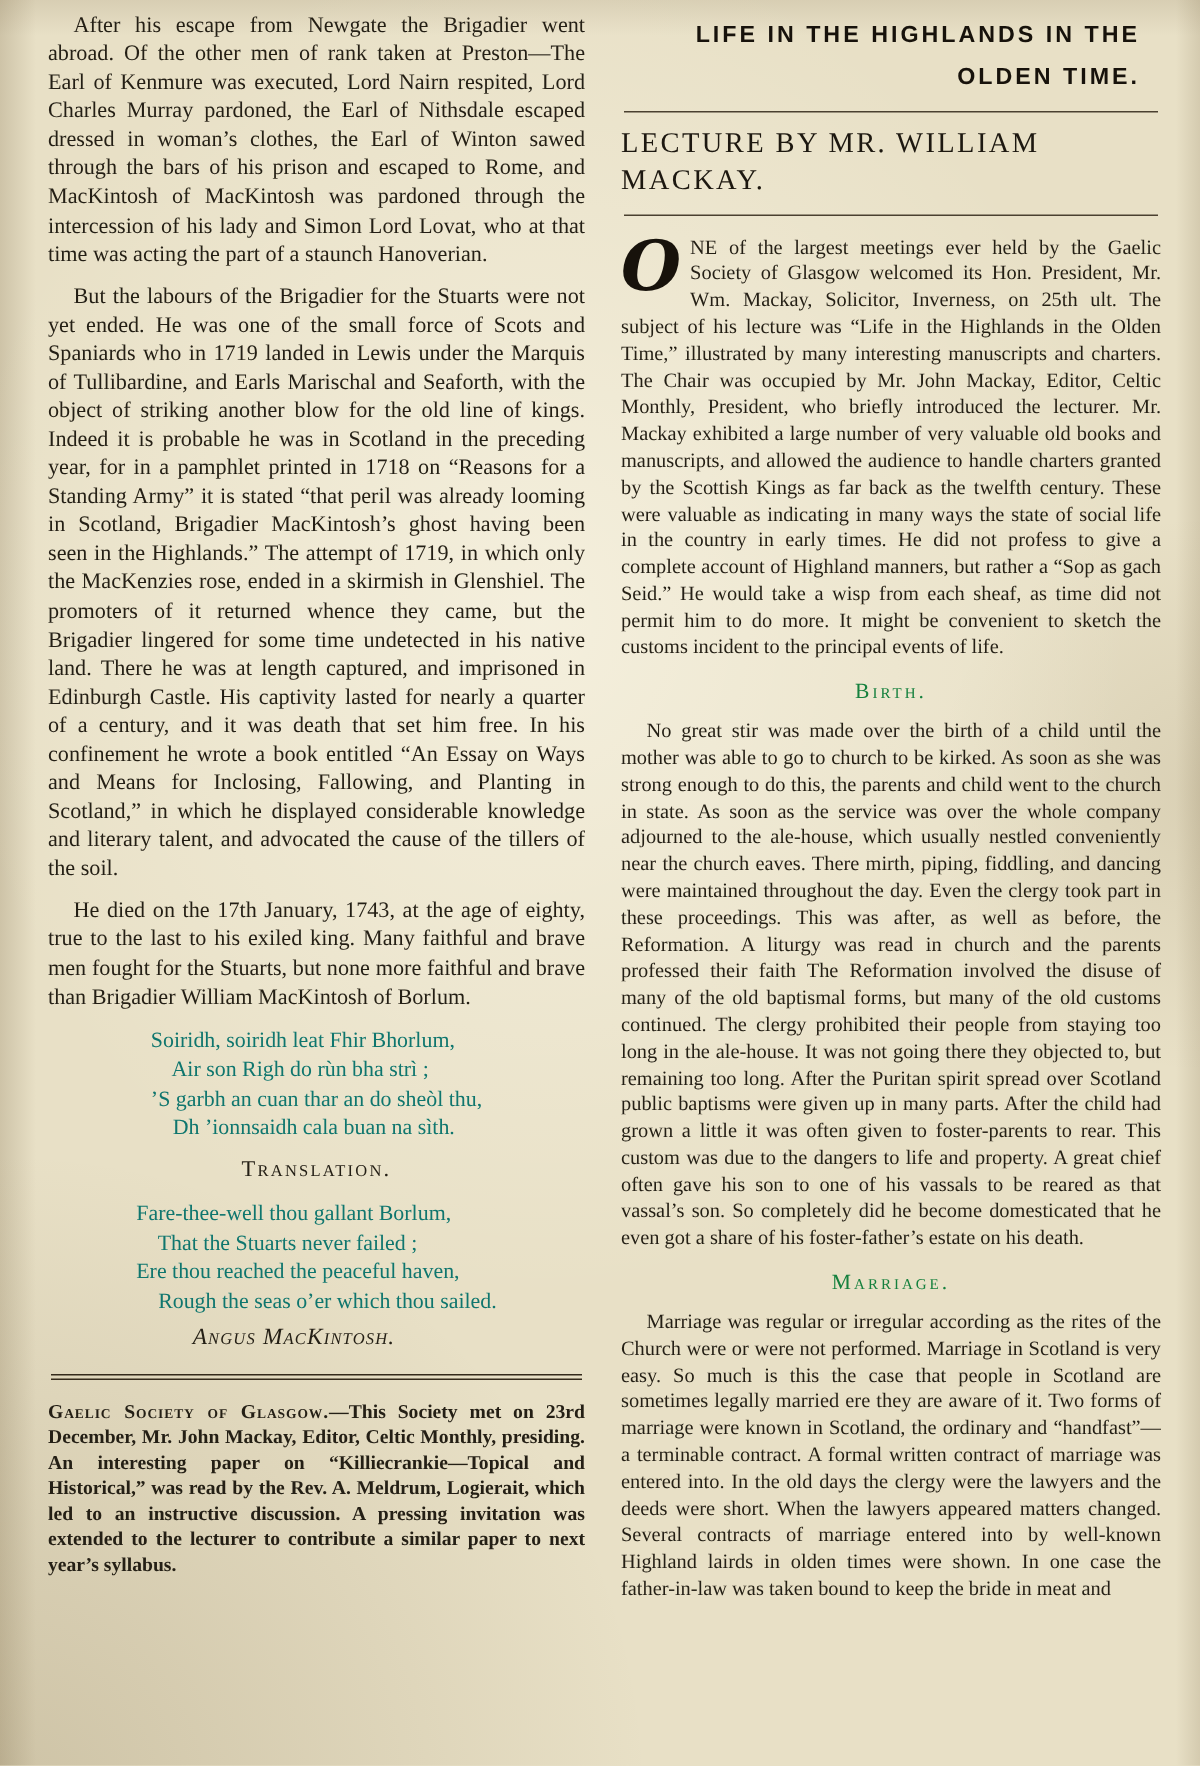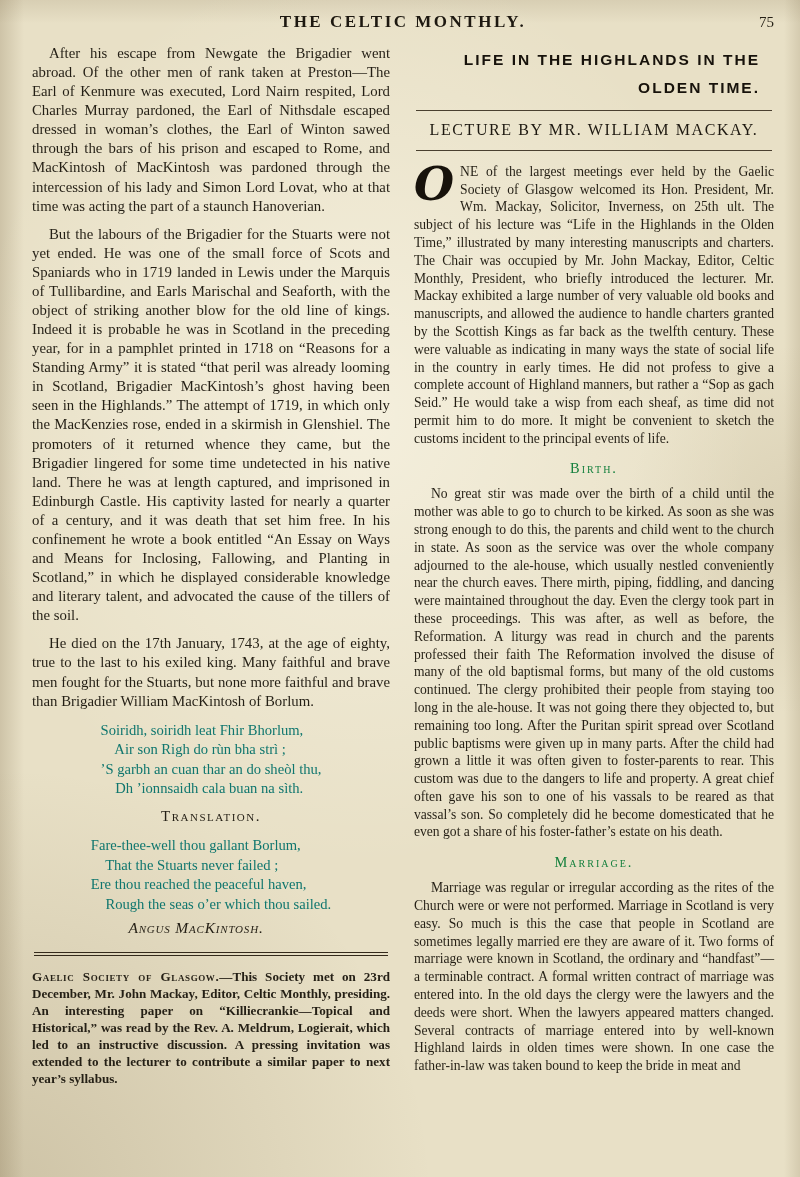--- a/index.html
+++ b/index.html
@@ -34,42 +34,38 @@
   .double-rule { height: 4px; border-top: 1px solid #342a1b; border-bottom: 1px solid #342a1b; margin: 14px 2px 12px; }
   .society-note { font-size: 13.1px; line-height: 1.3; font-weight: bold; }
   .smallcaps-lead { font-variant: small-caps; letter-spacing: 0.6px; }
   .article-title {
     font-family: "Liberation Sans", sans-serif;
     font-size: 15.5px; font-weight: bold; letter-spacing: 2px;
     text-align: right; line-height: 1.8; margin: 2px 14px 8px; color: #17120b;
   }
   .thin-rule { border-top: 1px solid #4a4030; margin: 0 2px; }
   .lecture-subtitle {
-    font-size: 16px; font-weight: normal; letter-spacing: 1.6px;
-    text-align: center; margin: 9px 0; color: #1d1810; font-family: Liberation Serif, serif;
+    font-size: 19px; font-weight: normal; letter-spacing: 1.6px;
+    margin: 9px 0; color: #1d1810; font-family: Liberation Serif, serif;
   }
   .intro-para { margin-top: 12px; }
   .dropcap {
     float: left; font-family: "DejaVu Serif", serif; font-style: italic; font-weight: bold;
     font-size: 46px; line-height: 0.82; padding: 3px 6px 0 0; color: #17120b;
   }
   .section-heading {
     text-align: center; font-variant: small-caps; font-weight: normal;
     letter-spacing: 2px; font-size: 14.4px; margin: 12px 0 7px; color: #15803d;
   }
 </style>
 </head>
 <body>
 
 <div class="page">
 
-  <header class="masthead">
-    <div class="masthead-title">THE CELTIC MONTHLY.</div>
-    <div class="page-number">75</div>
-  </header>
 
   <div class="columns">
 
     <section class="col-left">
       <p class="body-para">After his escape from Newgate the Brigadier went abroad.  Of the other men of rank taken at Preston—The Earl of Kenmure was executed, Lord Nairn respited, Lord Charles Murray pardoned, the Earl of Nithsdale escaped dressed in woman’s clothes, the Earl of Winton sawed through the bars of his prison and escaped to Rome, and MacKintosh of MacKintosh was pardoned through the intercession of his lady and Simon Lord Lovat, who at that time was acting the part of a staunch Hanoverian.</p>
       <p class="body-para">But the labours of the Brigadier for the Stuarts were not yet ended.  He was one of the small force of Scots and Spaniards who in 1719 landed in Lewis under the Marquis of Tullibardine, and Earls Marischal and Seaforth, with the object of striking another blow for the old line of kings.  Indeed it is probable he was in Scotland in the preceding year, for in a pamphlet printed in 1718 on “Reasons for a Standing Army” it is stated “that peril was already looming in Scotland, Brigadier MacKintosh’s ghost having been seen in the Highlands.”  The attempt of 1719, in which only the MacKenzies rose, ended in a skirmish in Glenshiel. The promoters of it returned whence they came, but the Brigadier lingered for some time undetected in his native land.  There he was at length captured, and imprisoned in Edinburgh Castle.  His captivity lasted for nearly a quarter of a century, and it was death that set him free. In his confinement he wrote a book entitled “An Essay on Ways and Means for Inclosing, Fallowing, and Planting in Scotland,” in which he displayed considerable knowledge and literary talent, and advocated the cause of the tillers of the soil.</p>
       <p class="body-para">He died on the 17th January, 1743, at the age of eighty, true to the last to his exiled king. Many faithful and brave men fought for the Stuarts, but none more faithful and brave than Brigadier William MacKintosh of Borlum.</p>
 
       <div class="verse">
         <div class="verse-lines">Soiridh, soiridh leat Fhir Bhorlum,

